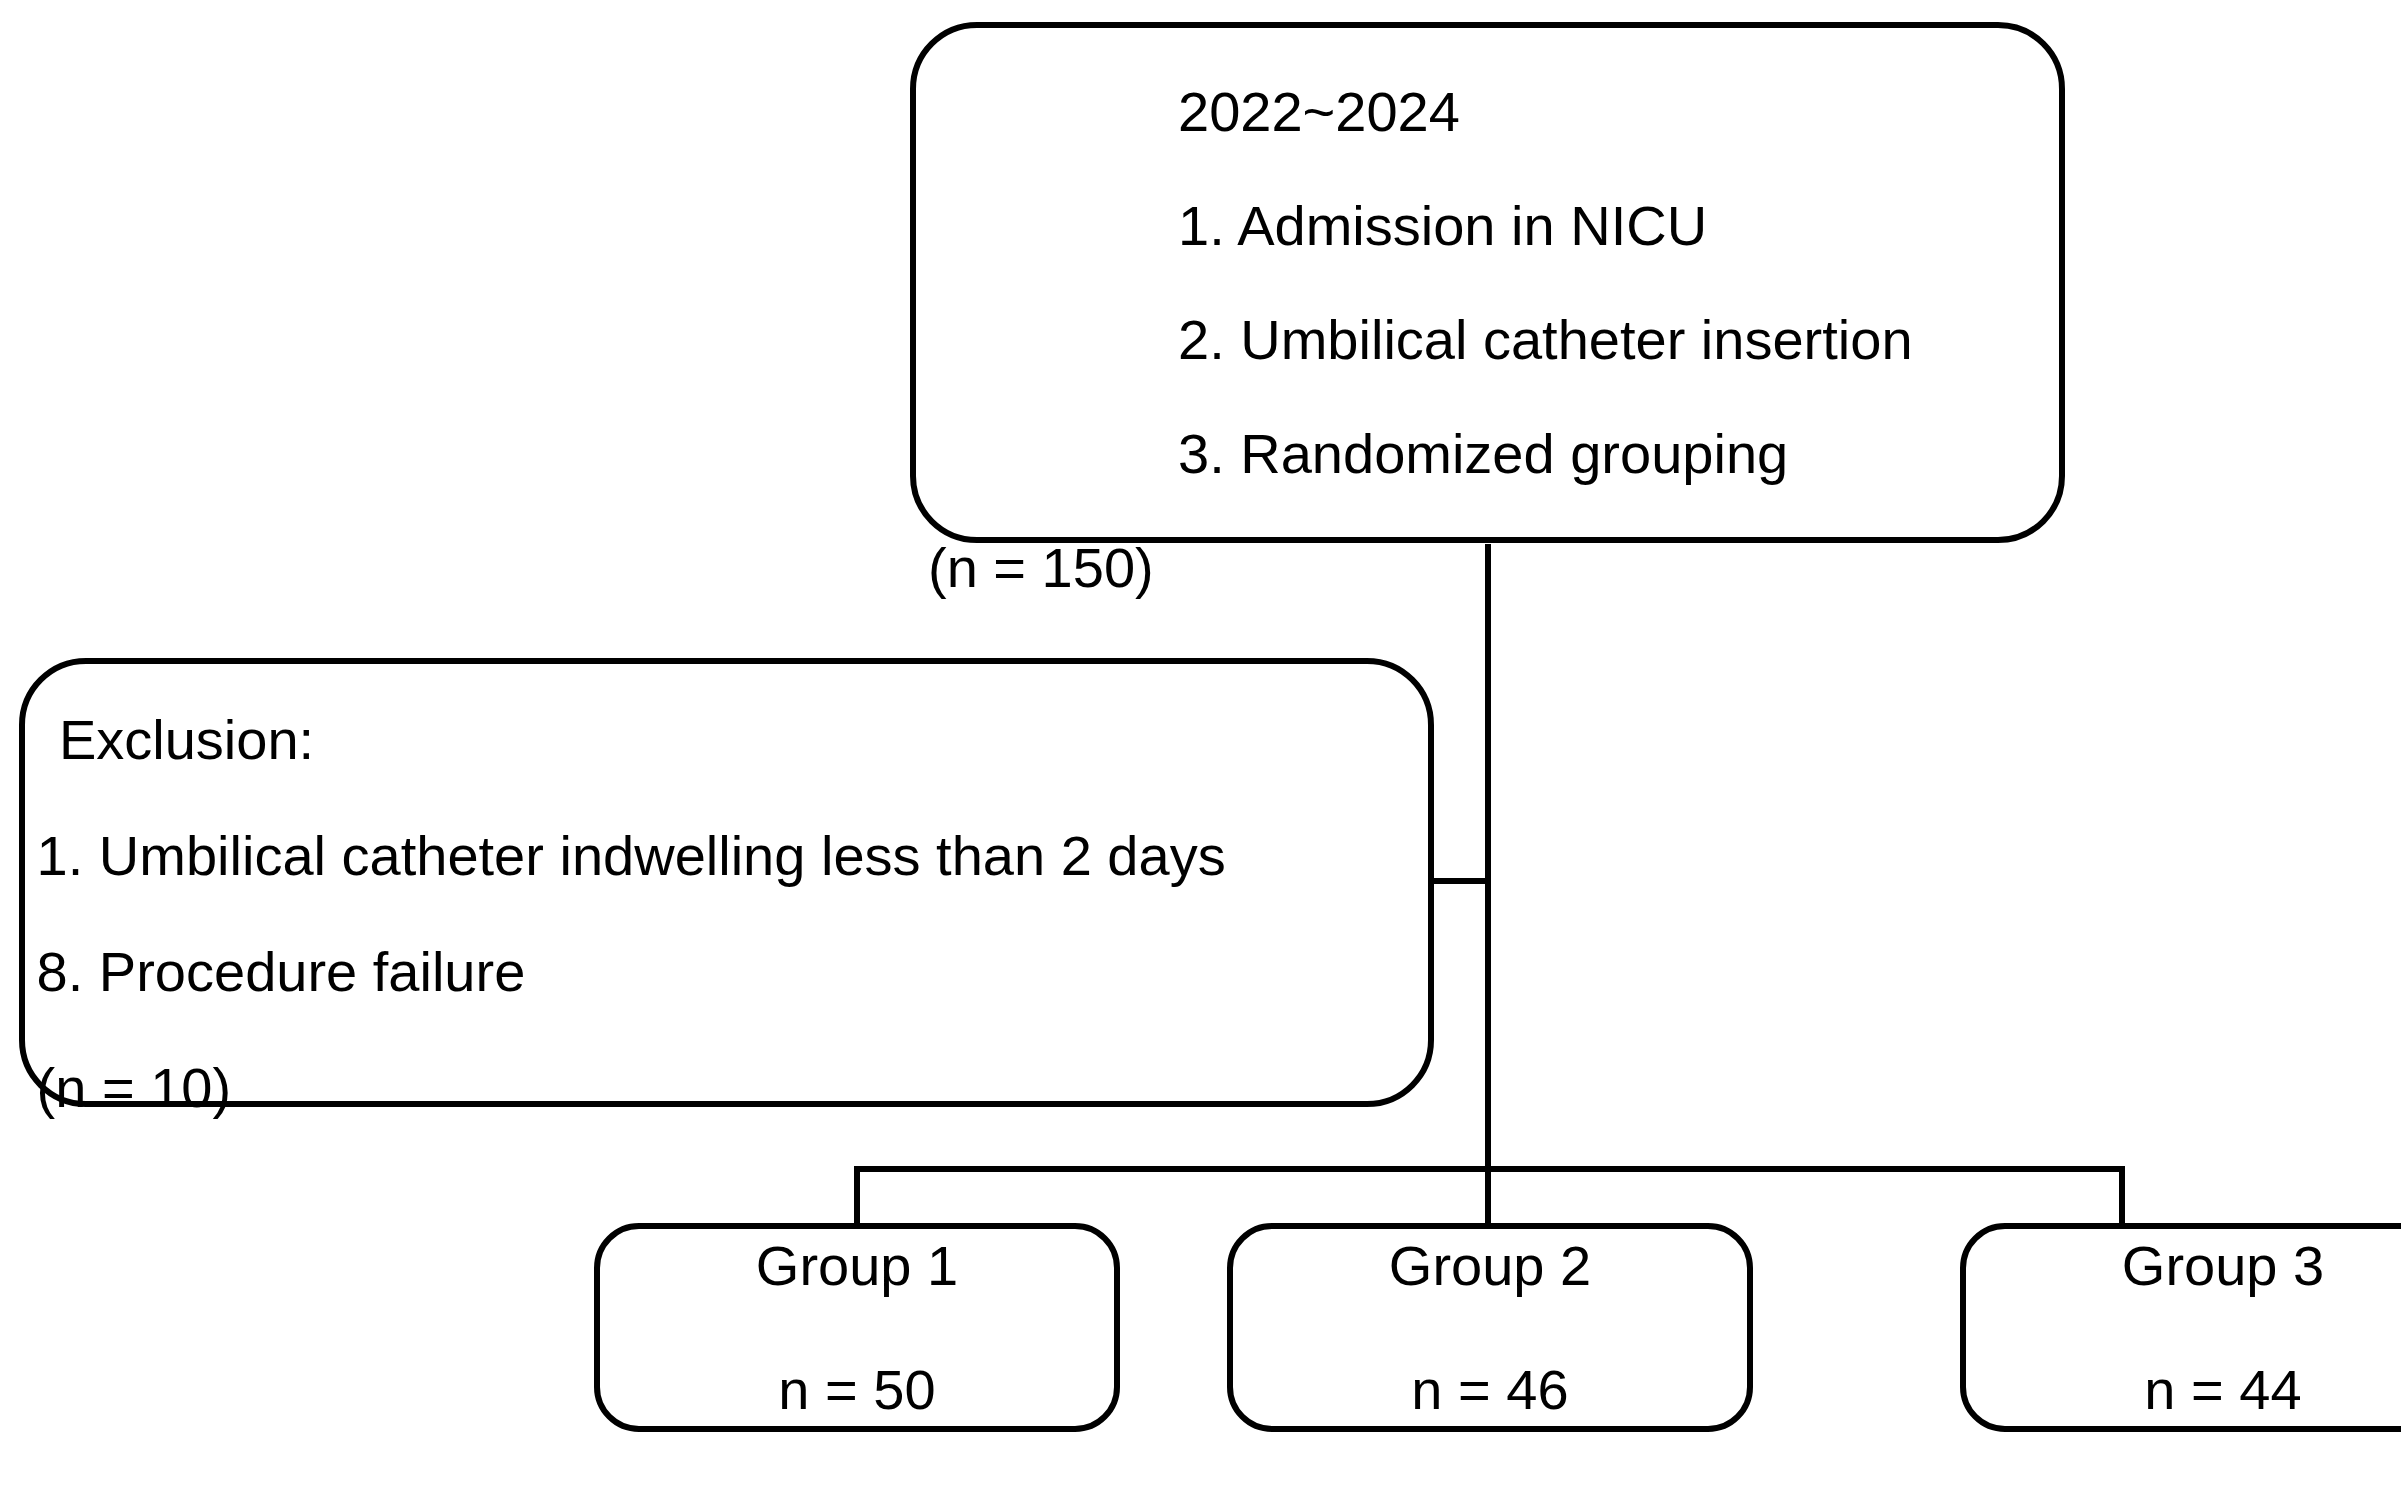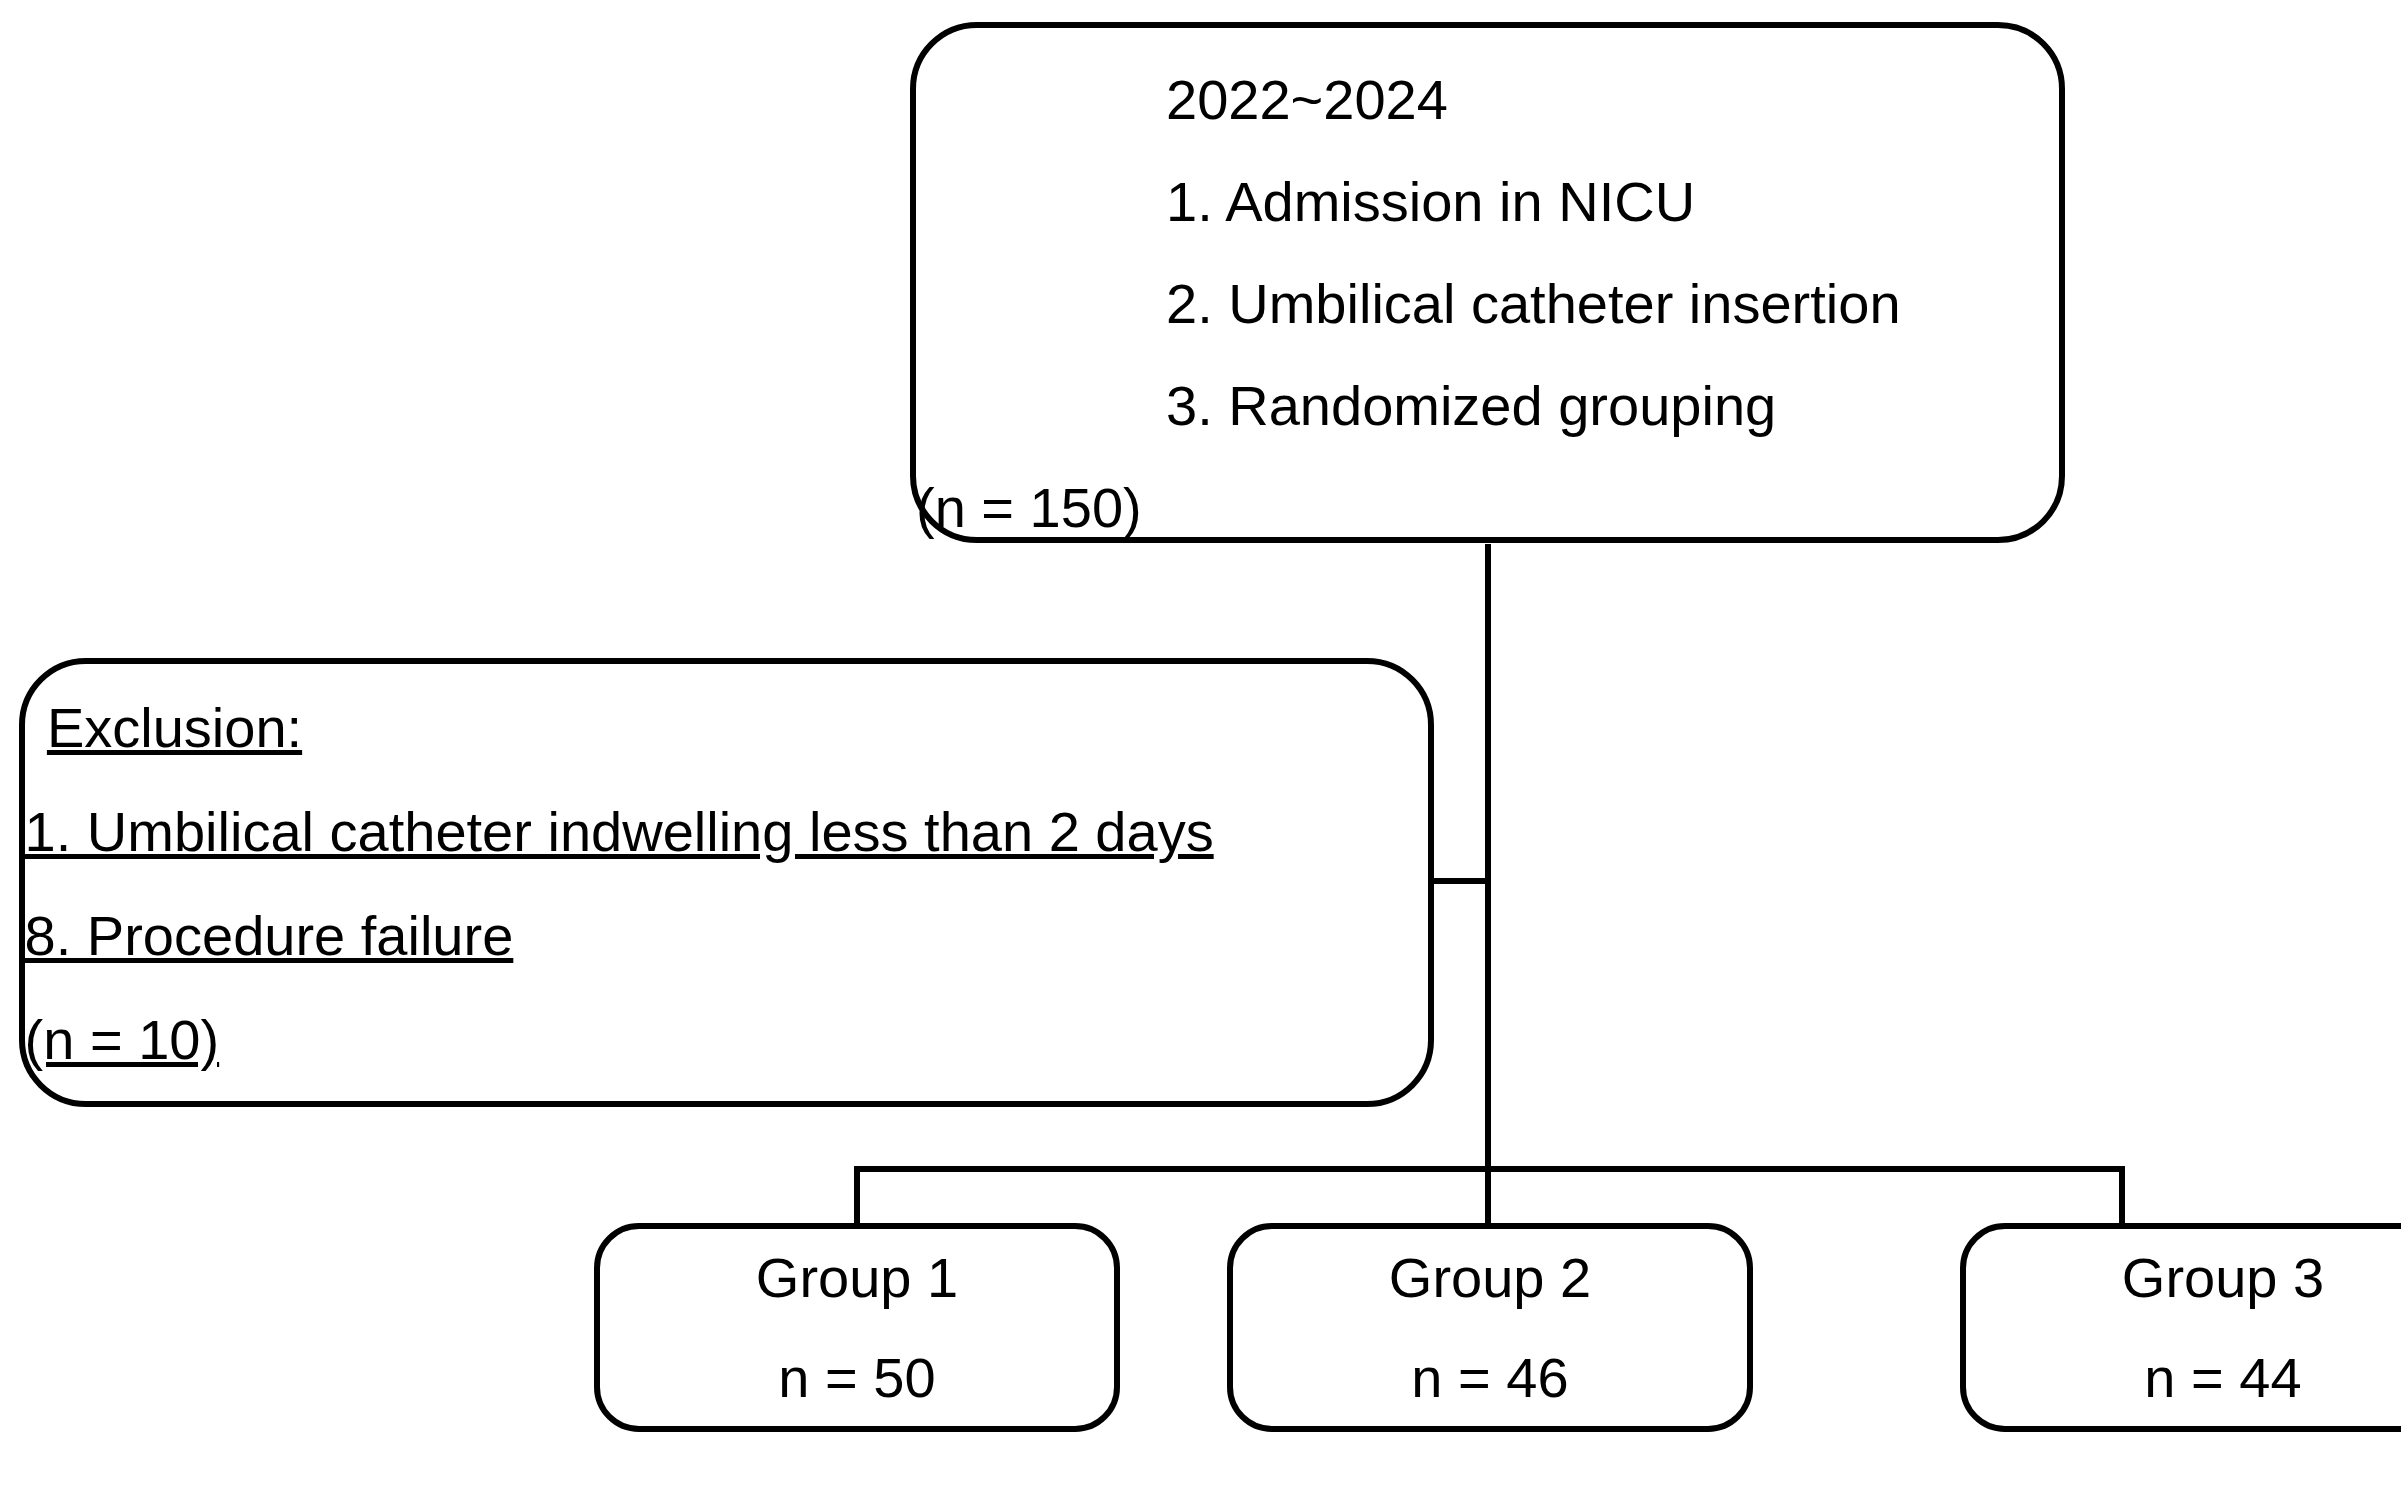--- a/index.html
+++ b/index.html
@@ -26,37 +26,36 @@
     left: 910px; top: 22.3px;
     width: 1155px; height: 521px;
     border-radius: 67px;
     padding-top: 21px;
   }
   .exclusion-box {
     left: 18.6px; top: 658px;
     width: 1415px; height: 449px;
     border-radius: 67px;
     padding-top: 12px;
-    text-decoration: underline;
   }
   .group-box {
     top: 1223px;
     width: 526px; height: 209px;
     border-radius: 45px;
     display: flex;
     flex-direction: column;
     justify-content: center;
     text-align: center;
   }
   .group-box.g1 { left: 594px; }
   .group-box.g2 { left: 1227px; }
   .group-box.g3 { left: 1960px; }
 
   .line-text {
-    margin: 0;
+    margin: 12px;
     font-size: 56px;
     line-height: 102px;
     white-space: nowrap;
   }
   .excl-line { line-height: 104px; }
   .indent-steps { padding-left: 250px; }
   .indent-title { padding-left: 22.3px; }
   .indent-item  { }
   .centered { text-align: left; padding-left: 0; }
   .group-line { line-height: 100px; }

